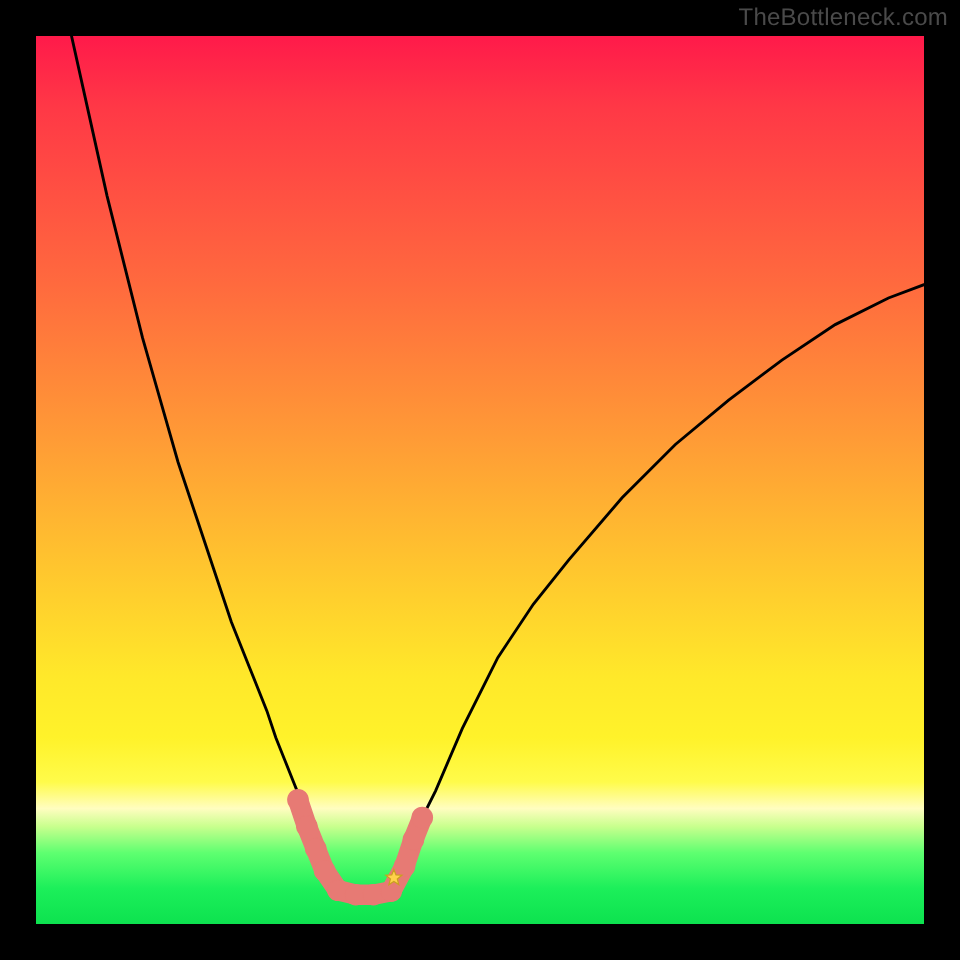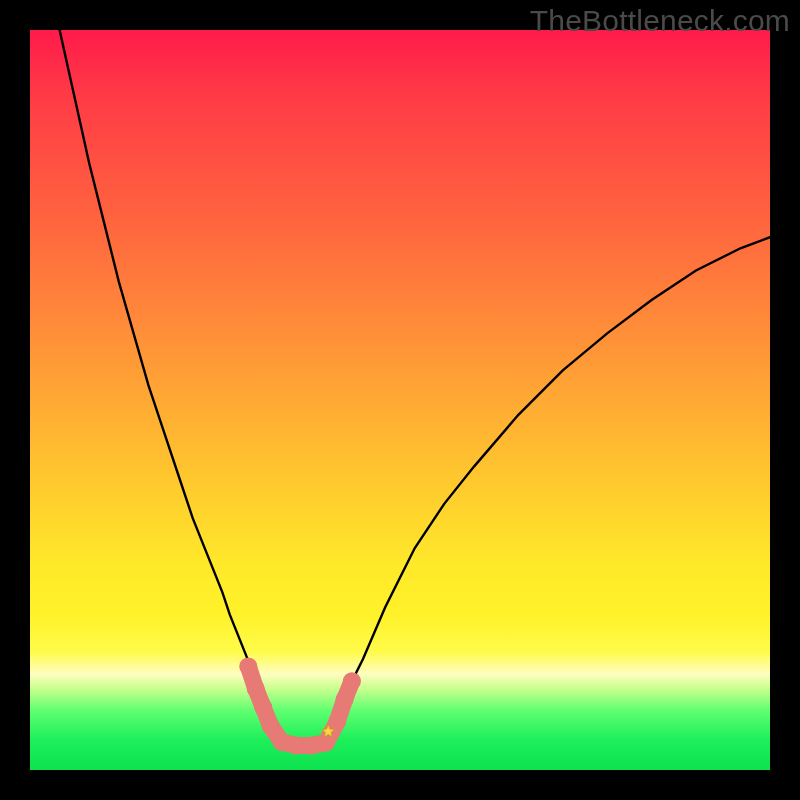--- a/index.html
+++ b/index.html
@@ -41,21 +41,21 @@
       #5eff70 92%,
       #1cef5a 96%,
       #0de24f 100%
     );
   }
   .watermark {
     position: absolute;
     top: 4px;
     right: 10px;
     color: #4a4a4a;
-    font-size: 30px;
+    font-size: 20px;
     font-weight: 500;
     letter-spacing: 0.2px;
     user-select: none;
   }
   svg.curves {
     position: absolute;
     left: 0;
     top: 0;
     width: 740px;
     height: 740px;

